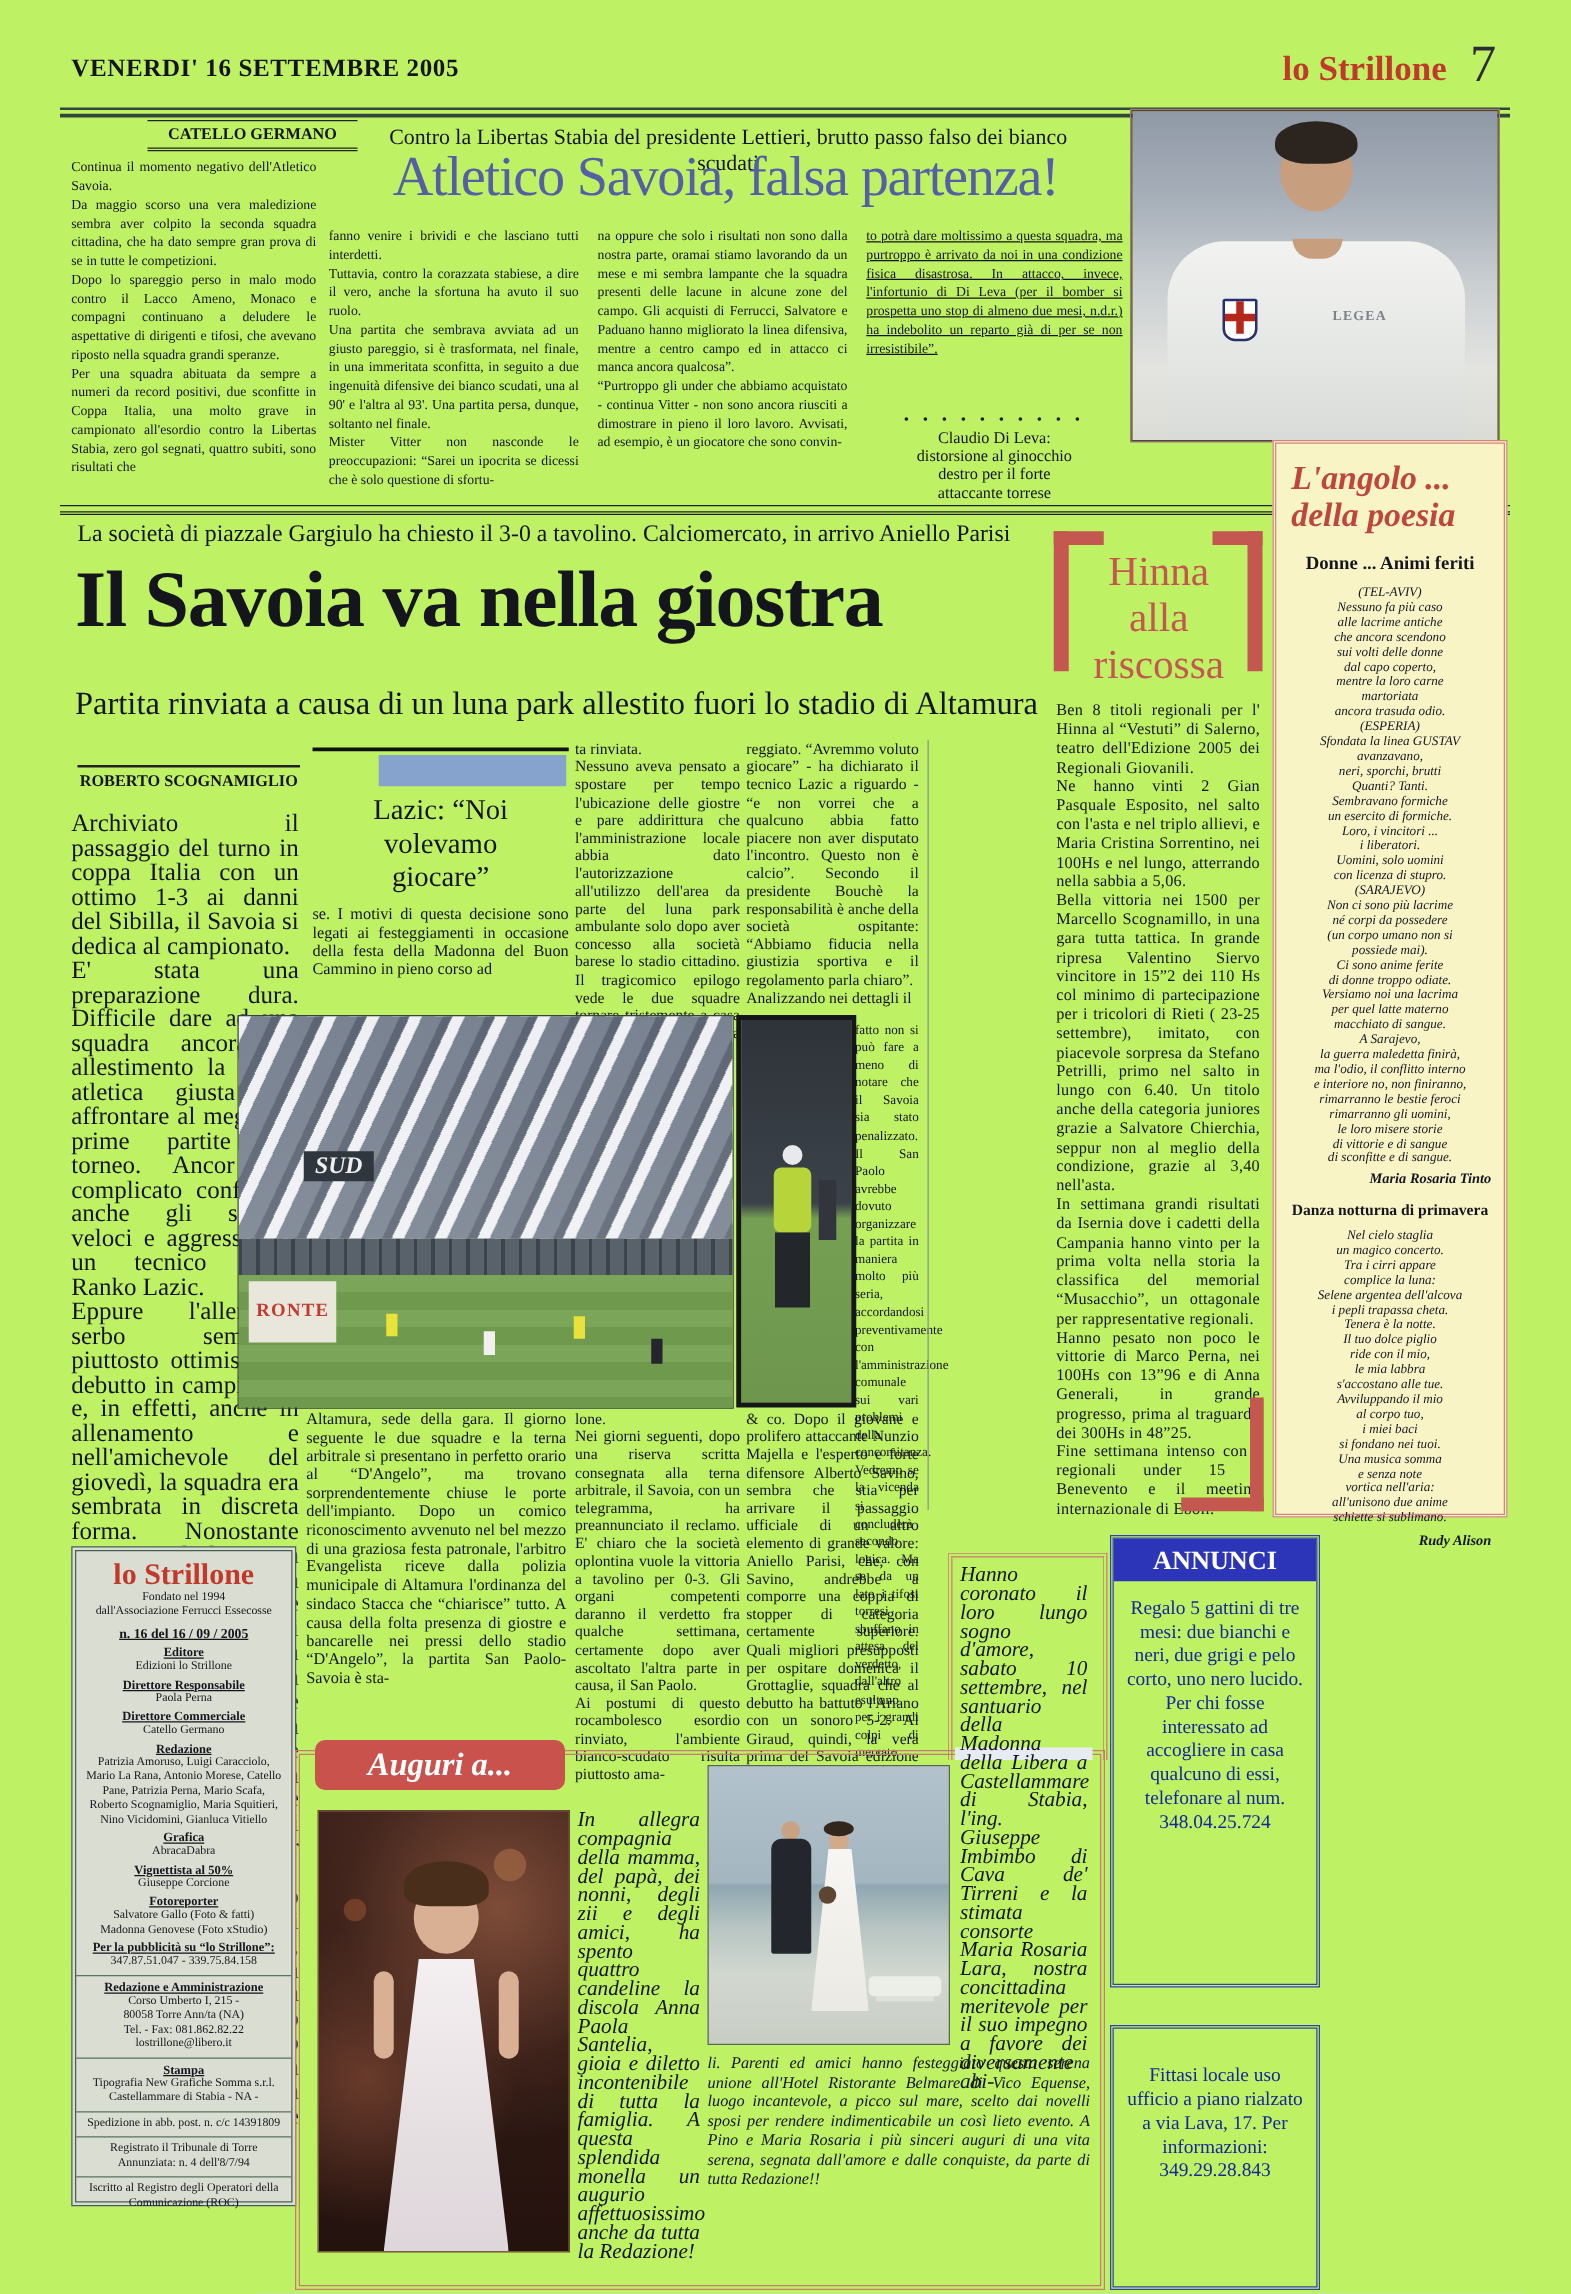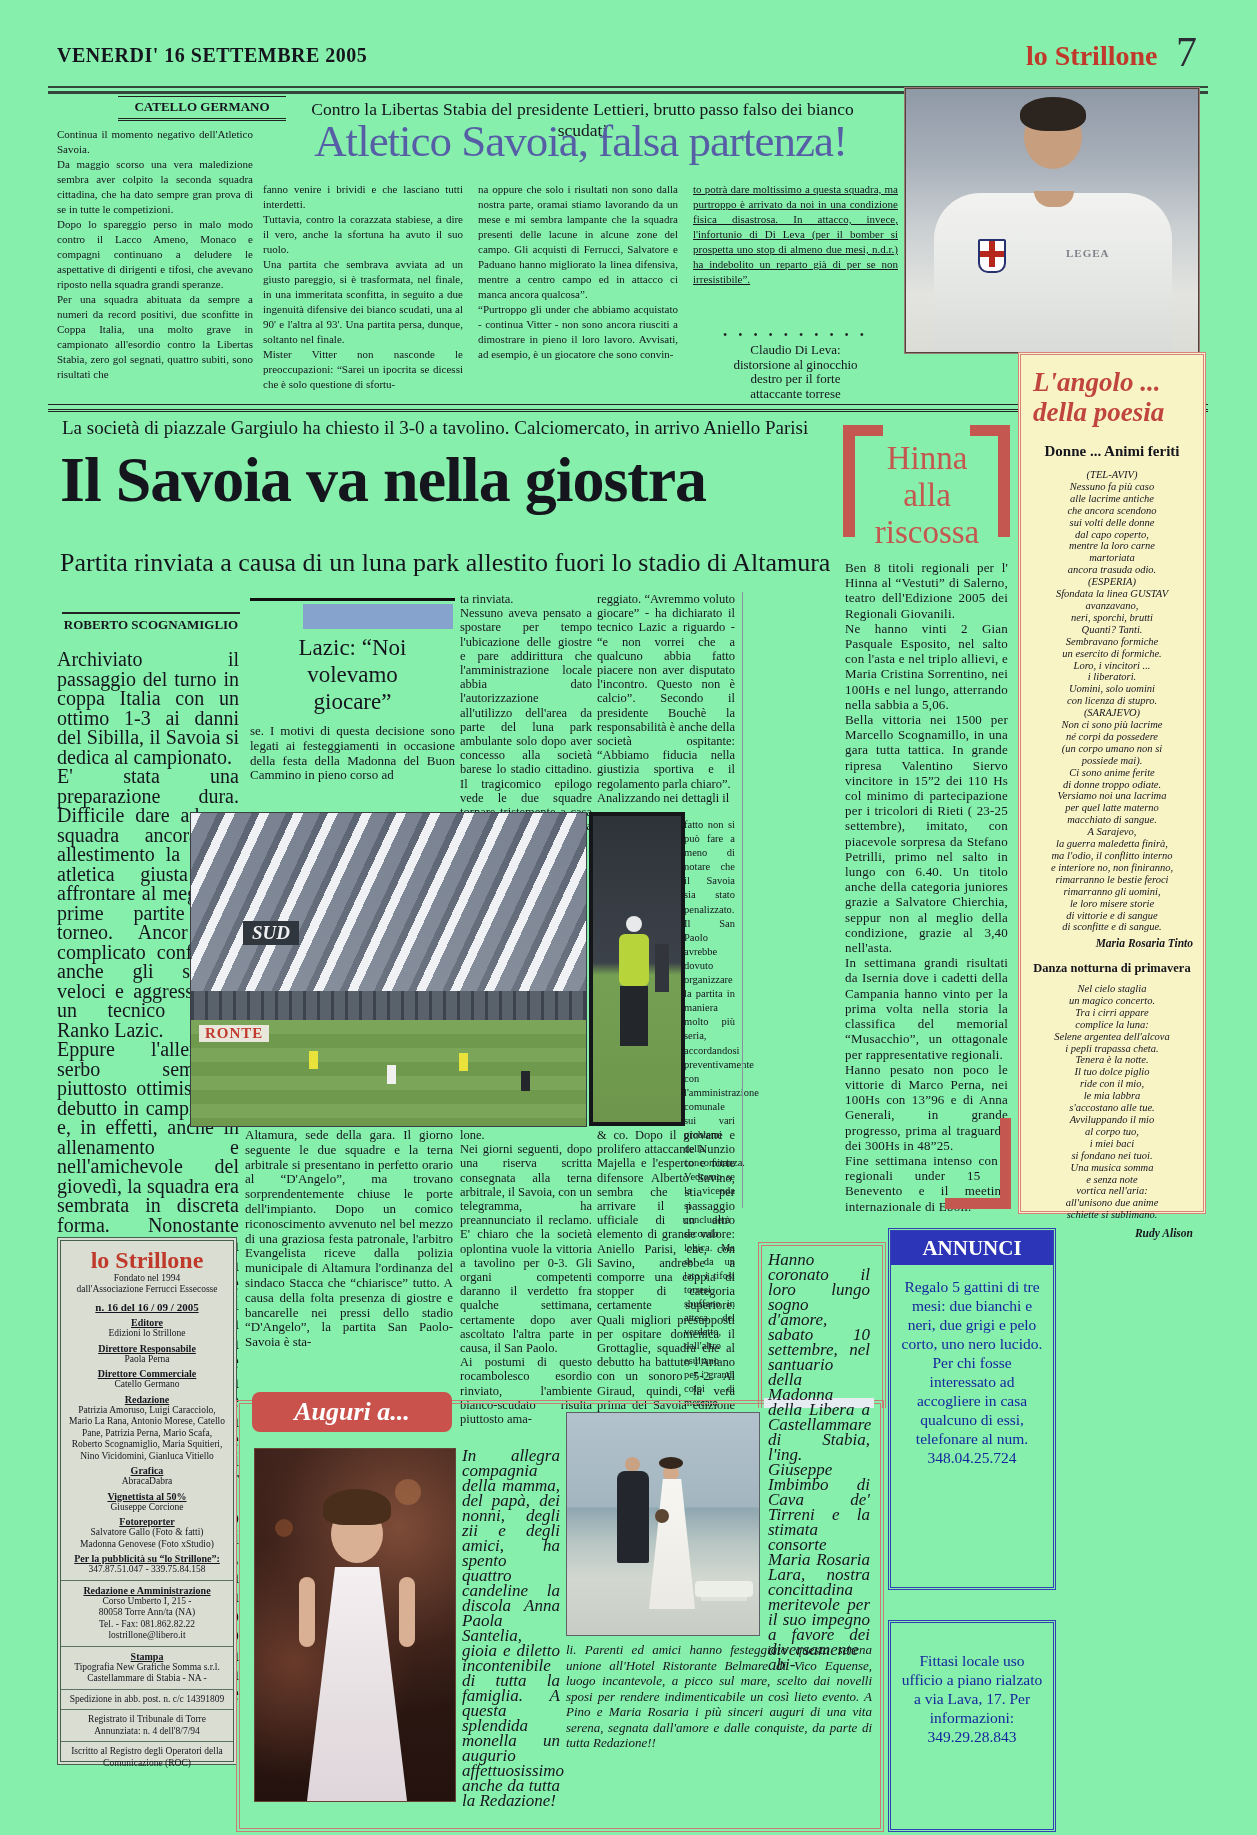--- a/index.html
+++ b/index.html
@@ -1,16 +1,16 @@
 <!DOCTYPE html>
 <html><head>
 <meta charset="utf-8">
 <style>
   html,body{margin:0;padding:0;background:#cfd4dc;}
-  #paper{position:relative;width:1257px;height:1835px;margin:0 auto;background:#86efac;
+  #paper{position:relative;width:1257px;height:1835px;margin:0 auto;background:#bef264;
          font-family:"Liberation Serif",serif;color:#15151d;overflow:hidden;}
   .abs{position:absolute;}
   .body{text-align:justify;white-space:pre-line;}
   
   .date{font-size:20px;font-weight:bold;letter-spacing:.5px;}
   .brand{font-size:28px;font-weight:bold;color:#c03a2b;}
   .pagenum{font-size:42px;color:#2c2c36;}
   .headrule{border-top:2px solid #33463b;border-bottom:3px solid #33463b;height:3px;}
   
   .byline-box{text-align:center;font-weight:bold;font-size:13px;border-top:1px solid #222;
@@ -63,21 +63,21 @@
         text-align:center;border-radius:8px;line-height:40px;}
   .aug-txt{font-size:17px;line-height:15px;font-style:italic;text-align:justify;white-space:pre-line;}
   .aug-cap{font-size:13px;line-height:15.5px;font-style:italic;text-align:justify;white-space:pre-line;}
   
   .bluebox{border:3px double #3340b4;}
   .ann-title{background:#2c35b8;color:#fff;font-weight:bold;font-size:21px;text-align:center;line-height:34px;}
   .ann-body{color:#16269d;font-size:15.5px;line-height:19px;text-align:center;white-space:pre-line;}
   
   .shirt-label{font-size:11px;color:#7d828a;letter-spacing:1px;font-weight:bold;}
   .banner-sud{background:#30363e;color:#eef0f2;font-weight:bold;font-style:italic;font-size:19px;padding:1px 9px;}
-  .banner-fronte{background:#e9e6dc;color:#c23b2e;font-weight:bold;font-size:15px;padding:0 6px;letter-spacing:1px;}
+  .banner-fronte{background:#e9e6dc;color:#c23b2e;font-weight:bold;font-size:15px;padding:16px 6px;letter-spacing:1px;}
 </style>
 </head>
 <body>
 
 <div id="paper">
 
   <div class="abs date" style="left:57px;top:44px;">VENERDI' 16 SETTEMBRE 2005</div>
   <div class="abs brand" style="left:1026px;top:40px;">lo Strillone</div>
   <div class="abs pagenum" style="left:1176px;top:28px;">7</div>
   <div class="abs headrule" style="left:48px;top:86px;width:1160px;"></div>

